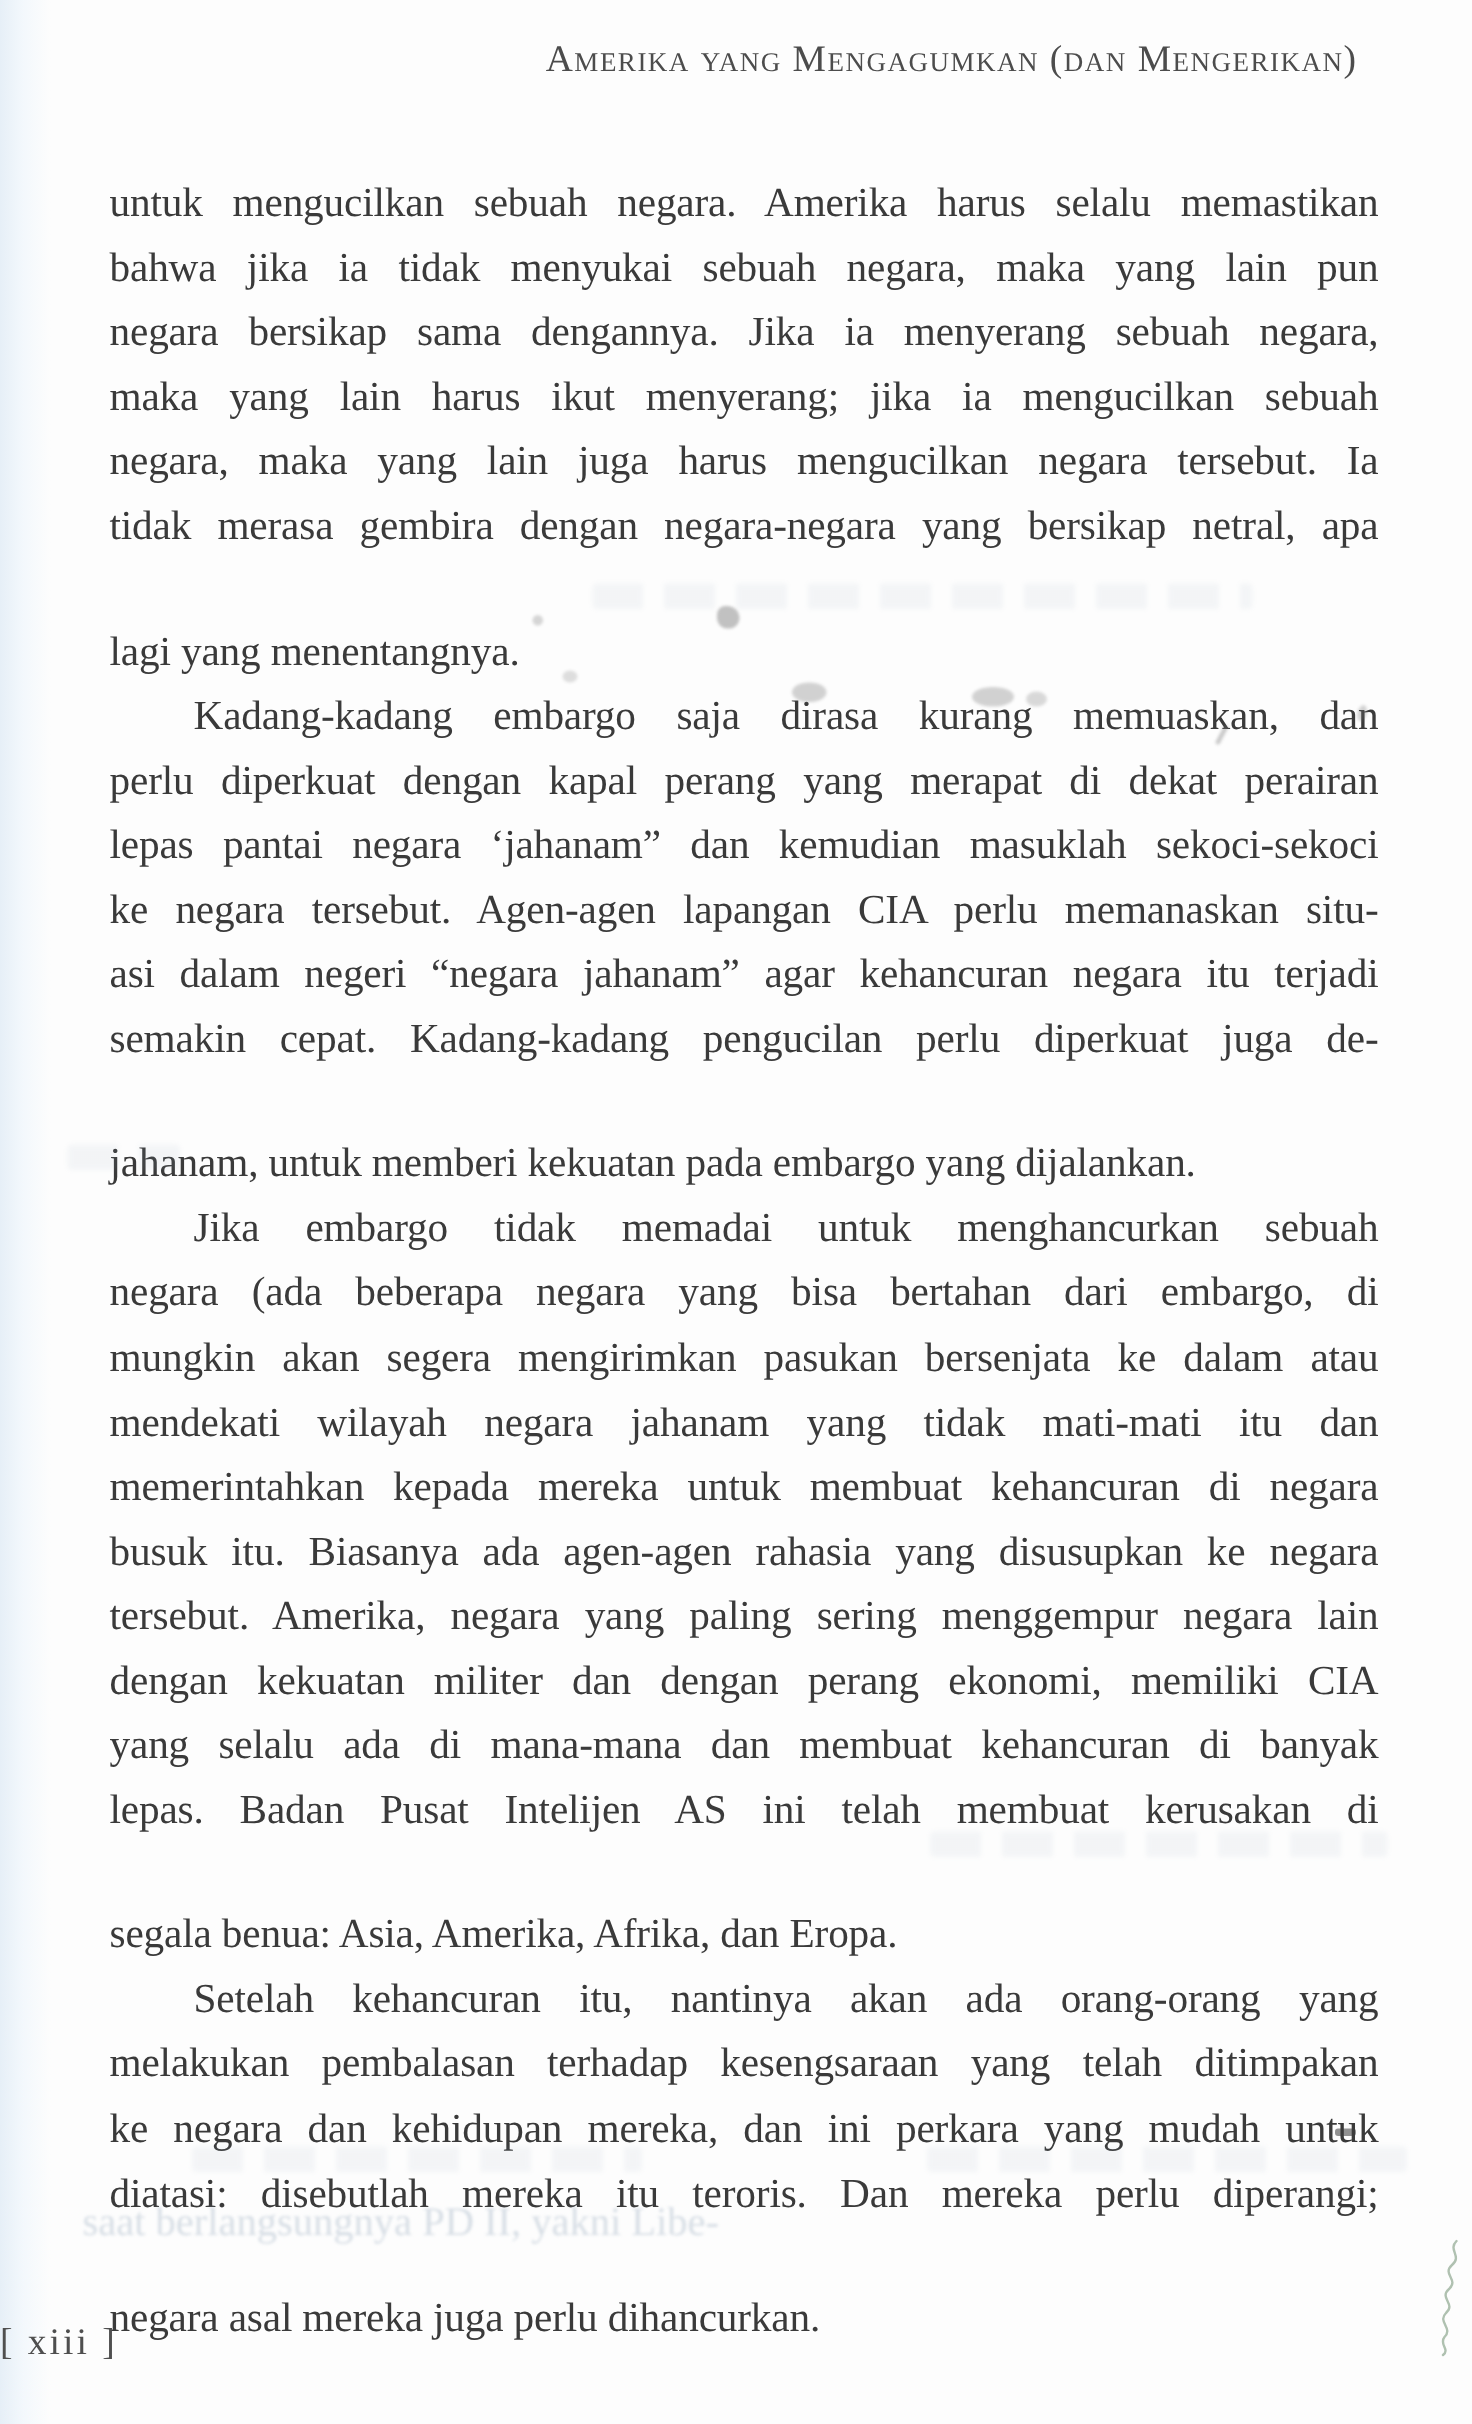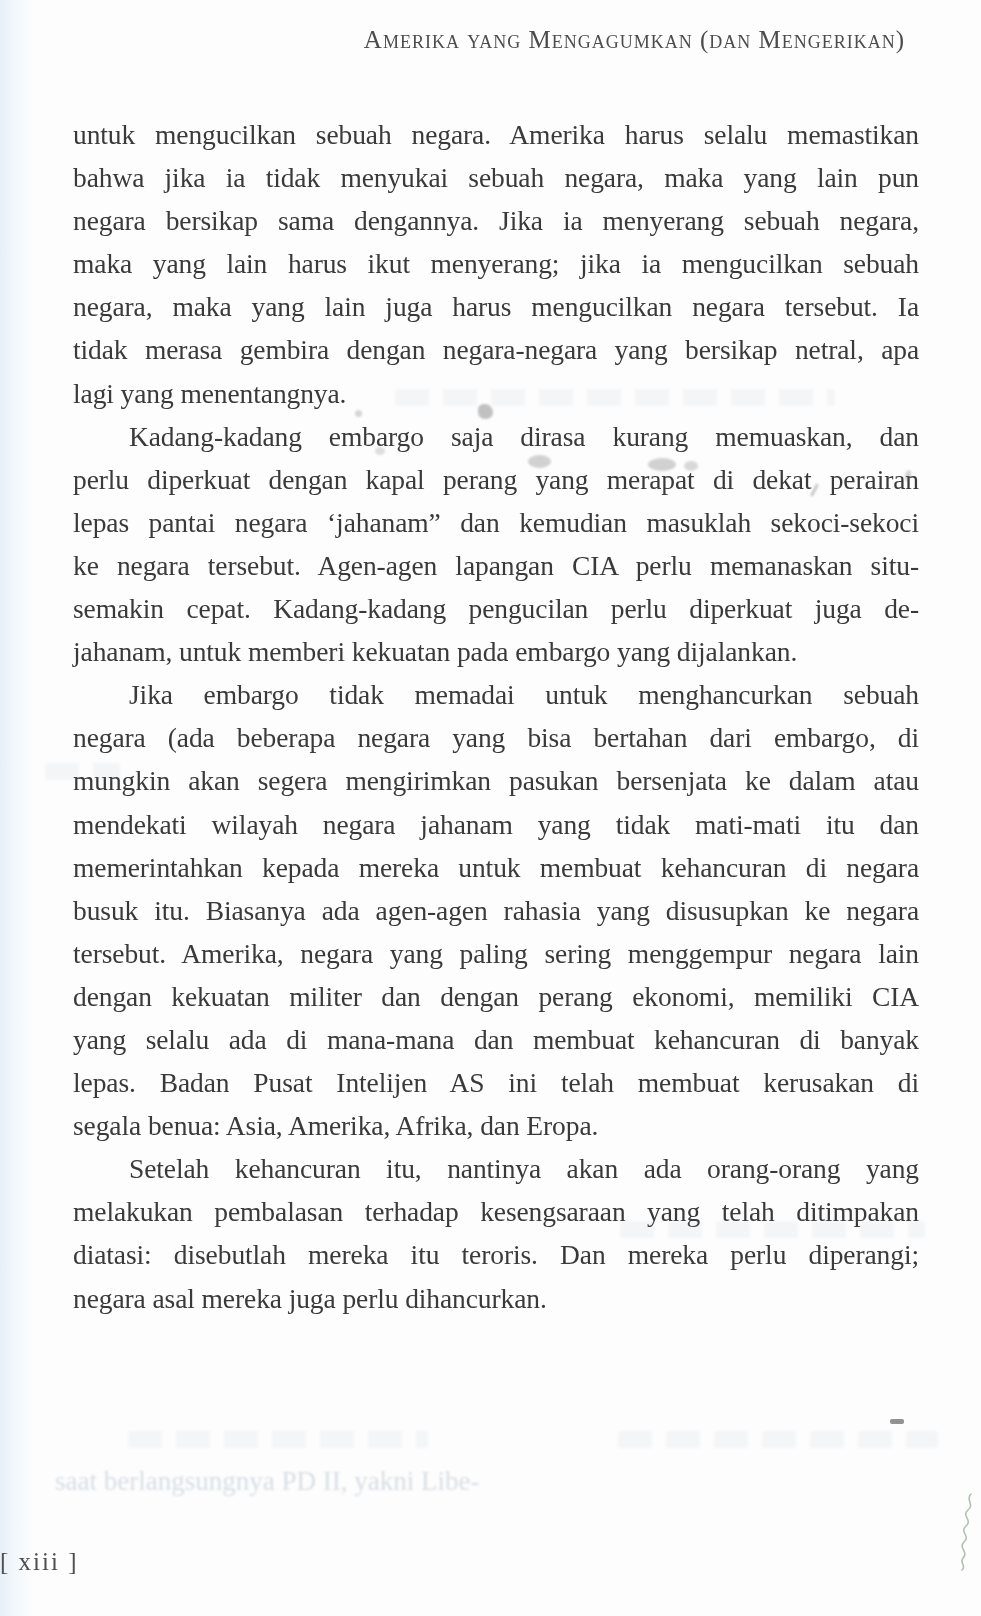--- a/index.html
+++ b/index.html
@@ -22,21 +22,21 @@
   }
   .page-body{
     position:absolute;left:73px;top:113px;width:846px;
     font-size:27.5px;line-height:43.1px;color:#3a3a3a;
     letter-spacing:-0.1px;
   }
   .line{
     text-align:justify;
     text-align-last:justify;
   }
-  .line.last{text-align-last:left;}
+  .line.last{text-align-last:left;margin-top:40px;}
   .para.indent .line.first{text-indent:56px;}
   .page-number{
     position:absolute;top:1548px;left:0;width:981px;
     text-align:left;font-size:25px;letter-spacing:2px;color:#4f4f4f;
   }
   
   .ghost-bar{
     position:absolute;height:17px;border-radius:3px;
     background:repeating-linear-gradient(to right,
       rgba(143,163,184,0.55) 0 34px, rgba(143,163,184,0) 34px 48px);
@@ -83,39 +83,41 @@
         <div class="line">maka yang lain harus ikut menyerang; jika ia mengucilkan sebuah</div>
         <div class="line">negara, maka yang lain juga harus mengucilkan negara tersebut. Ia</div>
         <div class="line">tidak merasa gembira dengan negara-negara yang bersikap netral, apa</div>
         <div class="line last">lagi yang menentangnya.</div>
       </div>
       <div class="para indent">
         <div class="line first">Kadang-kadang embargo saja dirasa kurang memuaskan, dan</div>
         <div class="line">perlu diperkuat dengan kapal perang yang merapat di dekat perairan</div>
         <div class="line">lepas pantai negara ‘jahanam” dan kemudian masuklah sekoci-sekoci</div>
         <div class="line">ke negara tersebut. Agen-agen lapangan CIA perlu memanaskan situ-</div>
+        <div class="line">asi dalam negeri “negara jahanam” agar kehancuran negara itu terjadi</div>
         <div class="line">semakin cepat. Kadang-kadang pengucilan perlu diperkuat juga de-</div>
         <div class="line last">jahanam, untuk memberi kekuatan pada embargo yang dijalankan.</div>
       </div>
       <div class="para indent">
         <div class="line first">Jika embargo tidak memadai untuk menghancurkan sebuah</div>
         <div class="line">negara (ada beberapa negara yang bisa bertahan dari embargo, di</div>
         <div class="line">mungkin akan segera mengirimkan pasukan bersenjata ke dalam atau</div>
         <div class="line">mendekati wilayah negara jahanam yang tidak mati-mati itu dan</div>
         <div class="line">memerintahkan kepada mereka untuk membuat kehancuran di negara</div>
         <div class="line">busuk itu. Biasanya ada agen-agen rahasia yang disusupkan ke negara</div>
         <div class="line">tersebut. Amerika, negara yang paling sering menggempur negara lain</div>
         <div class="line">dengan kekuatan militer dan dengan perang ekonomi, memiliki CIA</div>
         <div class="line">yang selalu ada di mana-mana dan membuat kehancuran di banyak</div>
         <div class="line">lepas. Badan Pusat Intelijen AS ini telah membuat kerusakan di</div>
         <div class="line last">segala benua: Asia, Amerika, Afrika, dan Eropa.</div>
       </div>
       <div class="para indent">
         <div class="line first">Setelah kehancuran itu, nantinya akan ada orang-orang yang</div>
         <div class="line">melakukan pembalasan terhadap kesengsaraan yang telah ditimpakan</div>
+        <div class="line">ke negara dan kehidupan mereka, dan ini perkara yang mudah untuk</div>
         <div class="line">diatasi: disebutlah mereka itu teroris. Dan mereka perlu diperangi;</div>
         <div class="line last">negara asal mereka juga perlu dihancurkan.</div>
       </div>
     </main>
 
   <div class="ghost-bar ga"></div>
   <div class="ghost-bar gb"></div>
   <div class="ghost-bar gc"></div>
   <div class="ghost-bar gd"></div>
   <div class="ghost-bar ge"></div>

